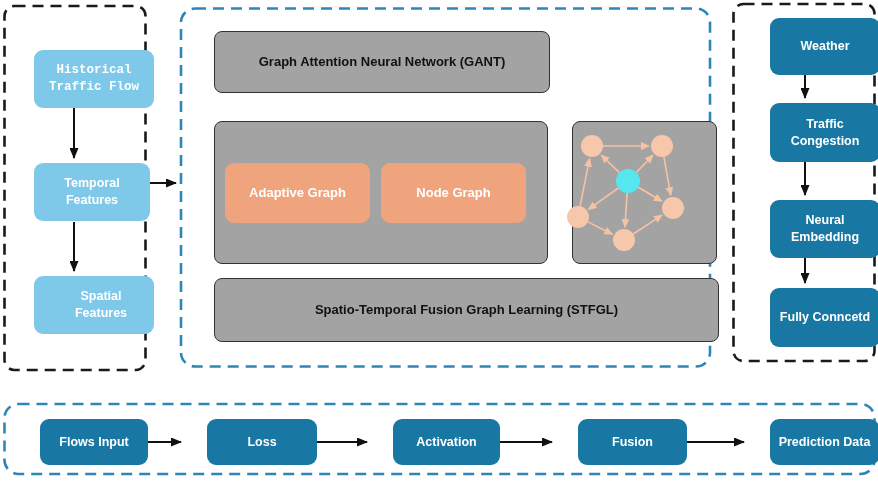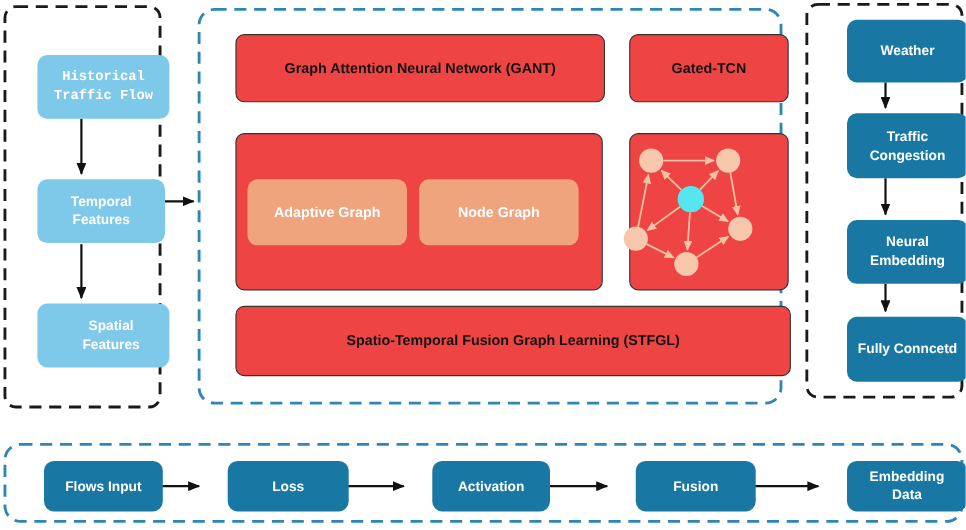--- a/index.html
+++ b/index.html
@@ -12,21 +12,21 @@
   .dash-blue  { fill:none; stroke:var(--dashed-blue);  stroke-width:2.6; stroke-dasharray:11 7; }
   .conn { stroke:#111111; stroke-width:2; fill:none; }
   .box {
     position:absolute; box-sizing:border-box; border-radius:9px;
     display:flex; align-items:center; justify-content:center; text-align:center;
     font-weight:bold; line-height:1.35; padding:2px 6px;margin-left:20px;
   }
   .blue-box   { background:var(--light-blue); color:#ffffff; font-size:12.5px; }
   .teal-box   { background:var(--teal);       color:#ffffff; font-size:12.5px; }
   .orange-box { background:var(--orange);     color:#ffffff; font-size:13px; }
-  .white-box  { background:#ef4444; border:1.5px solid #333333; color:#111111; font-size:13px; border-radius:8px; }
+  .white-box  { background:#a3a3a3; border:1.5px solid #333333; color:#111111; font-size:13px; border-radius:8px; }
   #graph-svg { position:absolute; left:552px; top:121px; width:145px; height:143px; }
 </style>
 </head>
 <body>
 
 <div id="canvas">
 
   <svg id="overlay">
     <defs>
       <marker id="arrow" markerWidth="11" markerHeight="9" refX="10" refY="4.5" orient="auto" markerUnits="userSpaceOnUse">
@@ -48,21 +48,20 @@
     <line class="conn" x1="297" y1="442" x2="367" y2="442" marker-end="url(#arrow)"></line>
     <line class="conn" x1="480" y1="442" x2="552" y2="442" marker-end="url(#arrow)"></line>
     <line class="conn" x1="667" y1="442" x2="744" y2="442" marker-end="url(#arrow)"></line>
   </svg>
 
   <div class="box blue-box" style="left:14px; top:50px;  width:120px; height:58px;font-family:Liberation Mono, monospace;">Historical Traffic Flow</div>
   <div class="box blue-box" style="left:14px; top:163px; width:116px; height:58px;">Temporal Features</div>
   <div class="box blue-box" style="left:14px; top:276px; width:120px; height:58px;padding-left:20px;">Spatial Features</div>
 
   <div class="box white-box" style="left:194px; top:31px; width:336px; height:62px;">Graph Attention Neural Network (GANT)</div>
-  <div class="box white-box" style="left:552px; top:31px; width:145px; height:62px;">Gated-TCN</div>
 
   <div class="box white-box" style="left:194px; top:121px; width:334px; height:143px;"></div>
   <div class="box orange-box" style="left:205px; top:163px; width:145px; height:60px;">Adaptive Graph</div>
   <div class="box orange-box" style="left:361px; top:163px; width:145px; height:60px;">Node Graph</div>
 
   <div class="box white-box" style="left:552px; top:121px; width:145px; height:143px;"></div>
   <svg id="graph-svg" viewBox="0 0 145 143">
       <defs>
         <marker id="gm" markerWidth="9" markerHeight="8" refX="8" refY="4" orient="auto" markerUnits="userSpaceOnUse">
           <path d="M0,0 L9,4 L0,8 z" fill="#F5C2A3"></path>
@@ -90,15 +89,15 @@
 
   <div class="box teal-box" style="left:750px; top:18px;  width:110px; height:57px;">Weather</div>
   <div class="box teal-box" style="left:750px; top:103px; width:110px; height:59px;">Traffic Congestion</div>
   <div class="box teal-box" style="left:750px; top:200px; width:110px; height:58px;">Neural Embedding</div>
   <div class="box teal-box" style="left:750px; top:288px; width:110px; height:59px;">Fully Conncetd</div>
 
   <div class="box teal-box" style="left:20px;  top:419px; width:108px; height:46px;">Flows Input</div>
   <div class="box teal-box" style="left:187px; top:419px; width:110px; height:46px;">Loss</div>
   <div class="box teal-box" style="left:373px; top:419px; width:107px; height:46px;">Activation</div>
   <div class="box teal-box" style="left:558px; top:419px; width:109px; height:46px;">Fusion</div>
-  <div class="box teal-box" style="left:750px; top:419px; width:109px; height:46px;">Embedding Data</div>
+  <div class="box teal-box" style="left:750px; top:419px; width:109px; height:46px;">Prediction Data</div>
 
 </div>
 
 </body></html>

